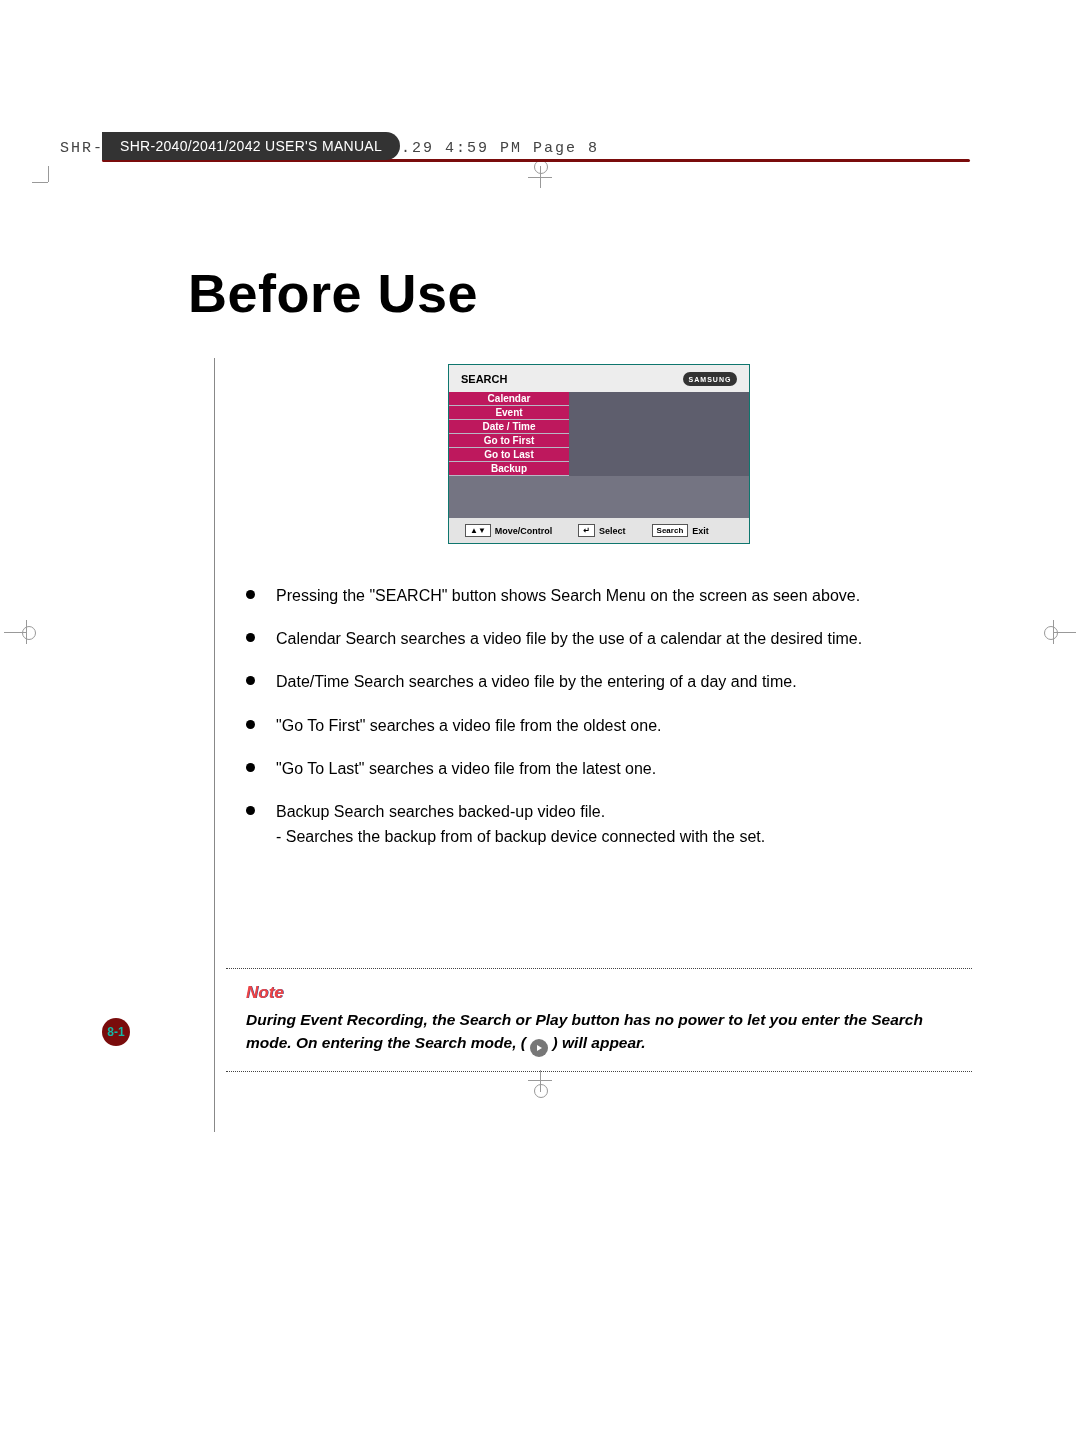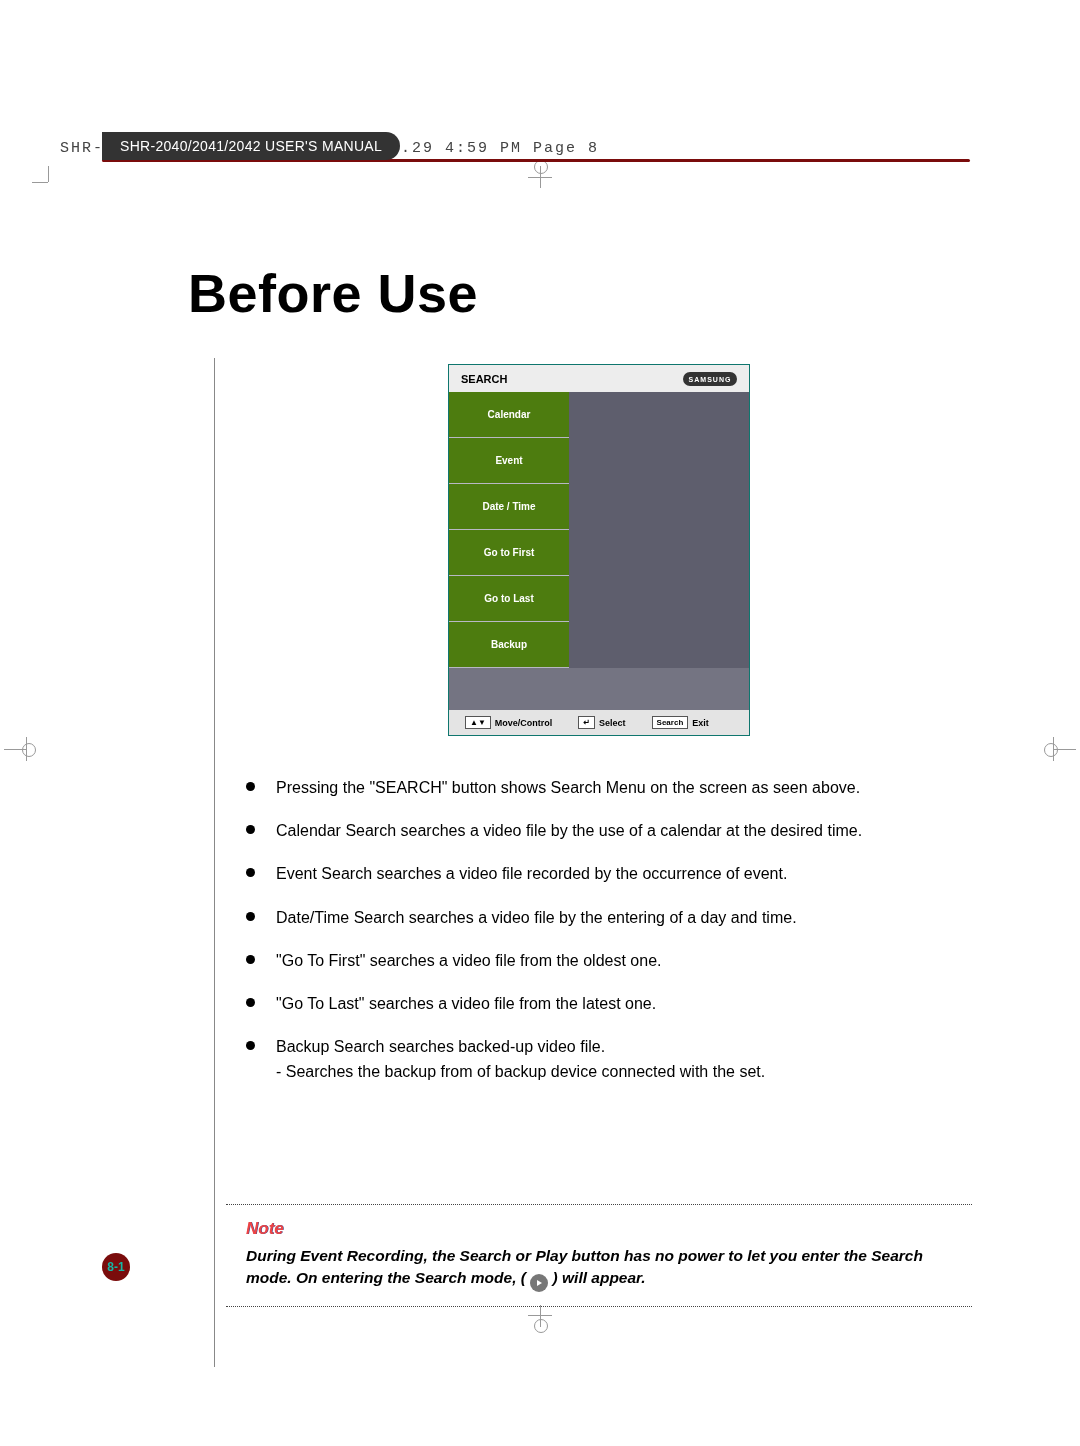--- a/index.html
+++ b/index.html
@@ -229,23 +229,23 @@
     letter-spacing: 1px;
   }
   .menu-stack {
     background: #5e5e6d;
     padding: 0;
   }
   .menu-item {
     font-size: 10px;
     font-weight: 700;
     color: #fff;
-    padding: 17px 14px;
+    padding: 1px 14px;
     border-bottom: 1px solid #b8b8c4;
-    background: #4d7c0f;
+    background: #be185d;
     width: 92px;
   }
   .shot-body {
     background: #747482;
     height: 42px;
   }
   .shot-footer {
     display: flex;
     gap: 26px;
     align-items: center;
@@ -404,21 +404,20 @@
         <span class="fk">
             <span class="box">Search</span>
             <span>Exit</span>
           </span>
       </div>
     </div>
 
     <ul class="bullets">
       <li><span>Pressing the "SEARCH" button shows Search Menu on the screen as seen above.</span></li>
       <li><span>Calendar Search searches a video file by the use of a calendar at the desired time.</span></li>
-      <li><span>Event Search searches a video file recorded by the occurrence of event.</span></li>
       <li><span>Date/Time Search searches a video file by the entering of a day and time.</span></li>
       <li><span>"Go To First" searches a video file from the oldest one.</span></li>
       <li><span>"Go To Last" searches a video file from the latest one.</span></li>
       <li>
         <span>Backup Search searches backed-up video file.</span>
         <span class="sub">- Searches the backup from of backup device connected with the set.</span>
       </li>
     </ul>
 
     <div class="note-wrap">

